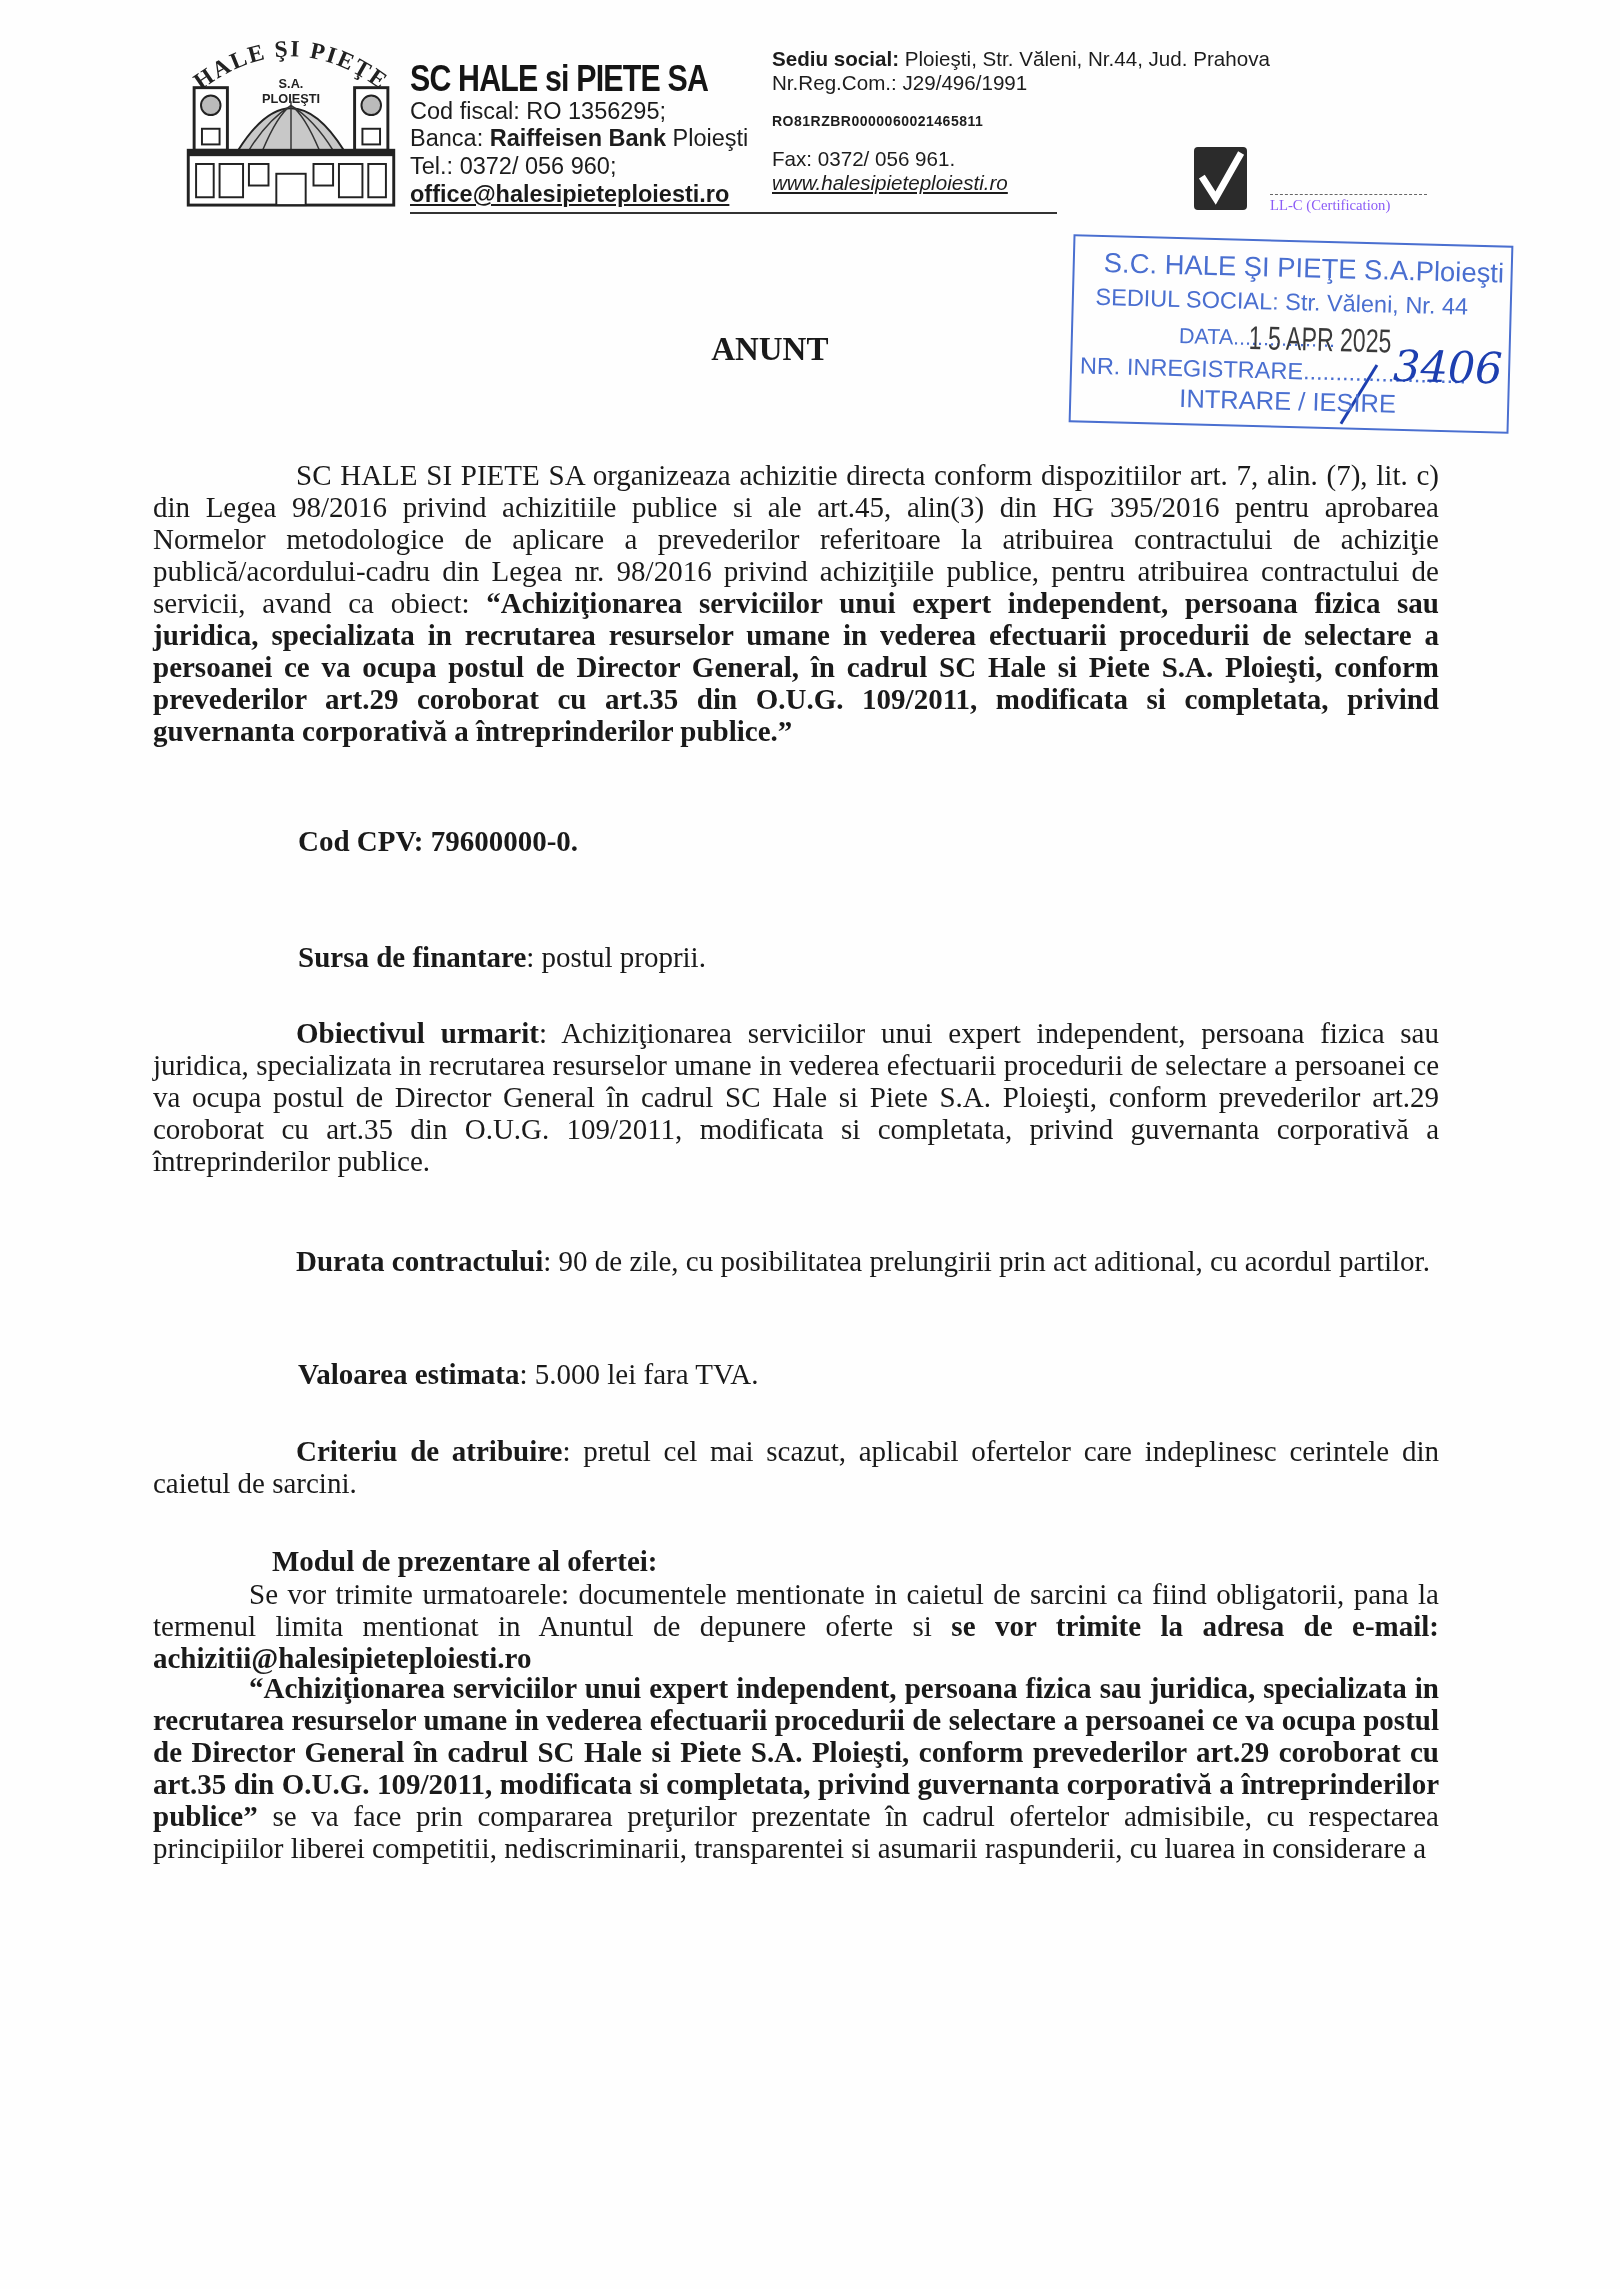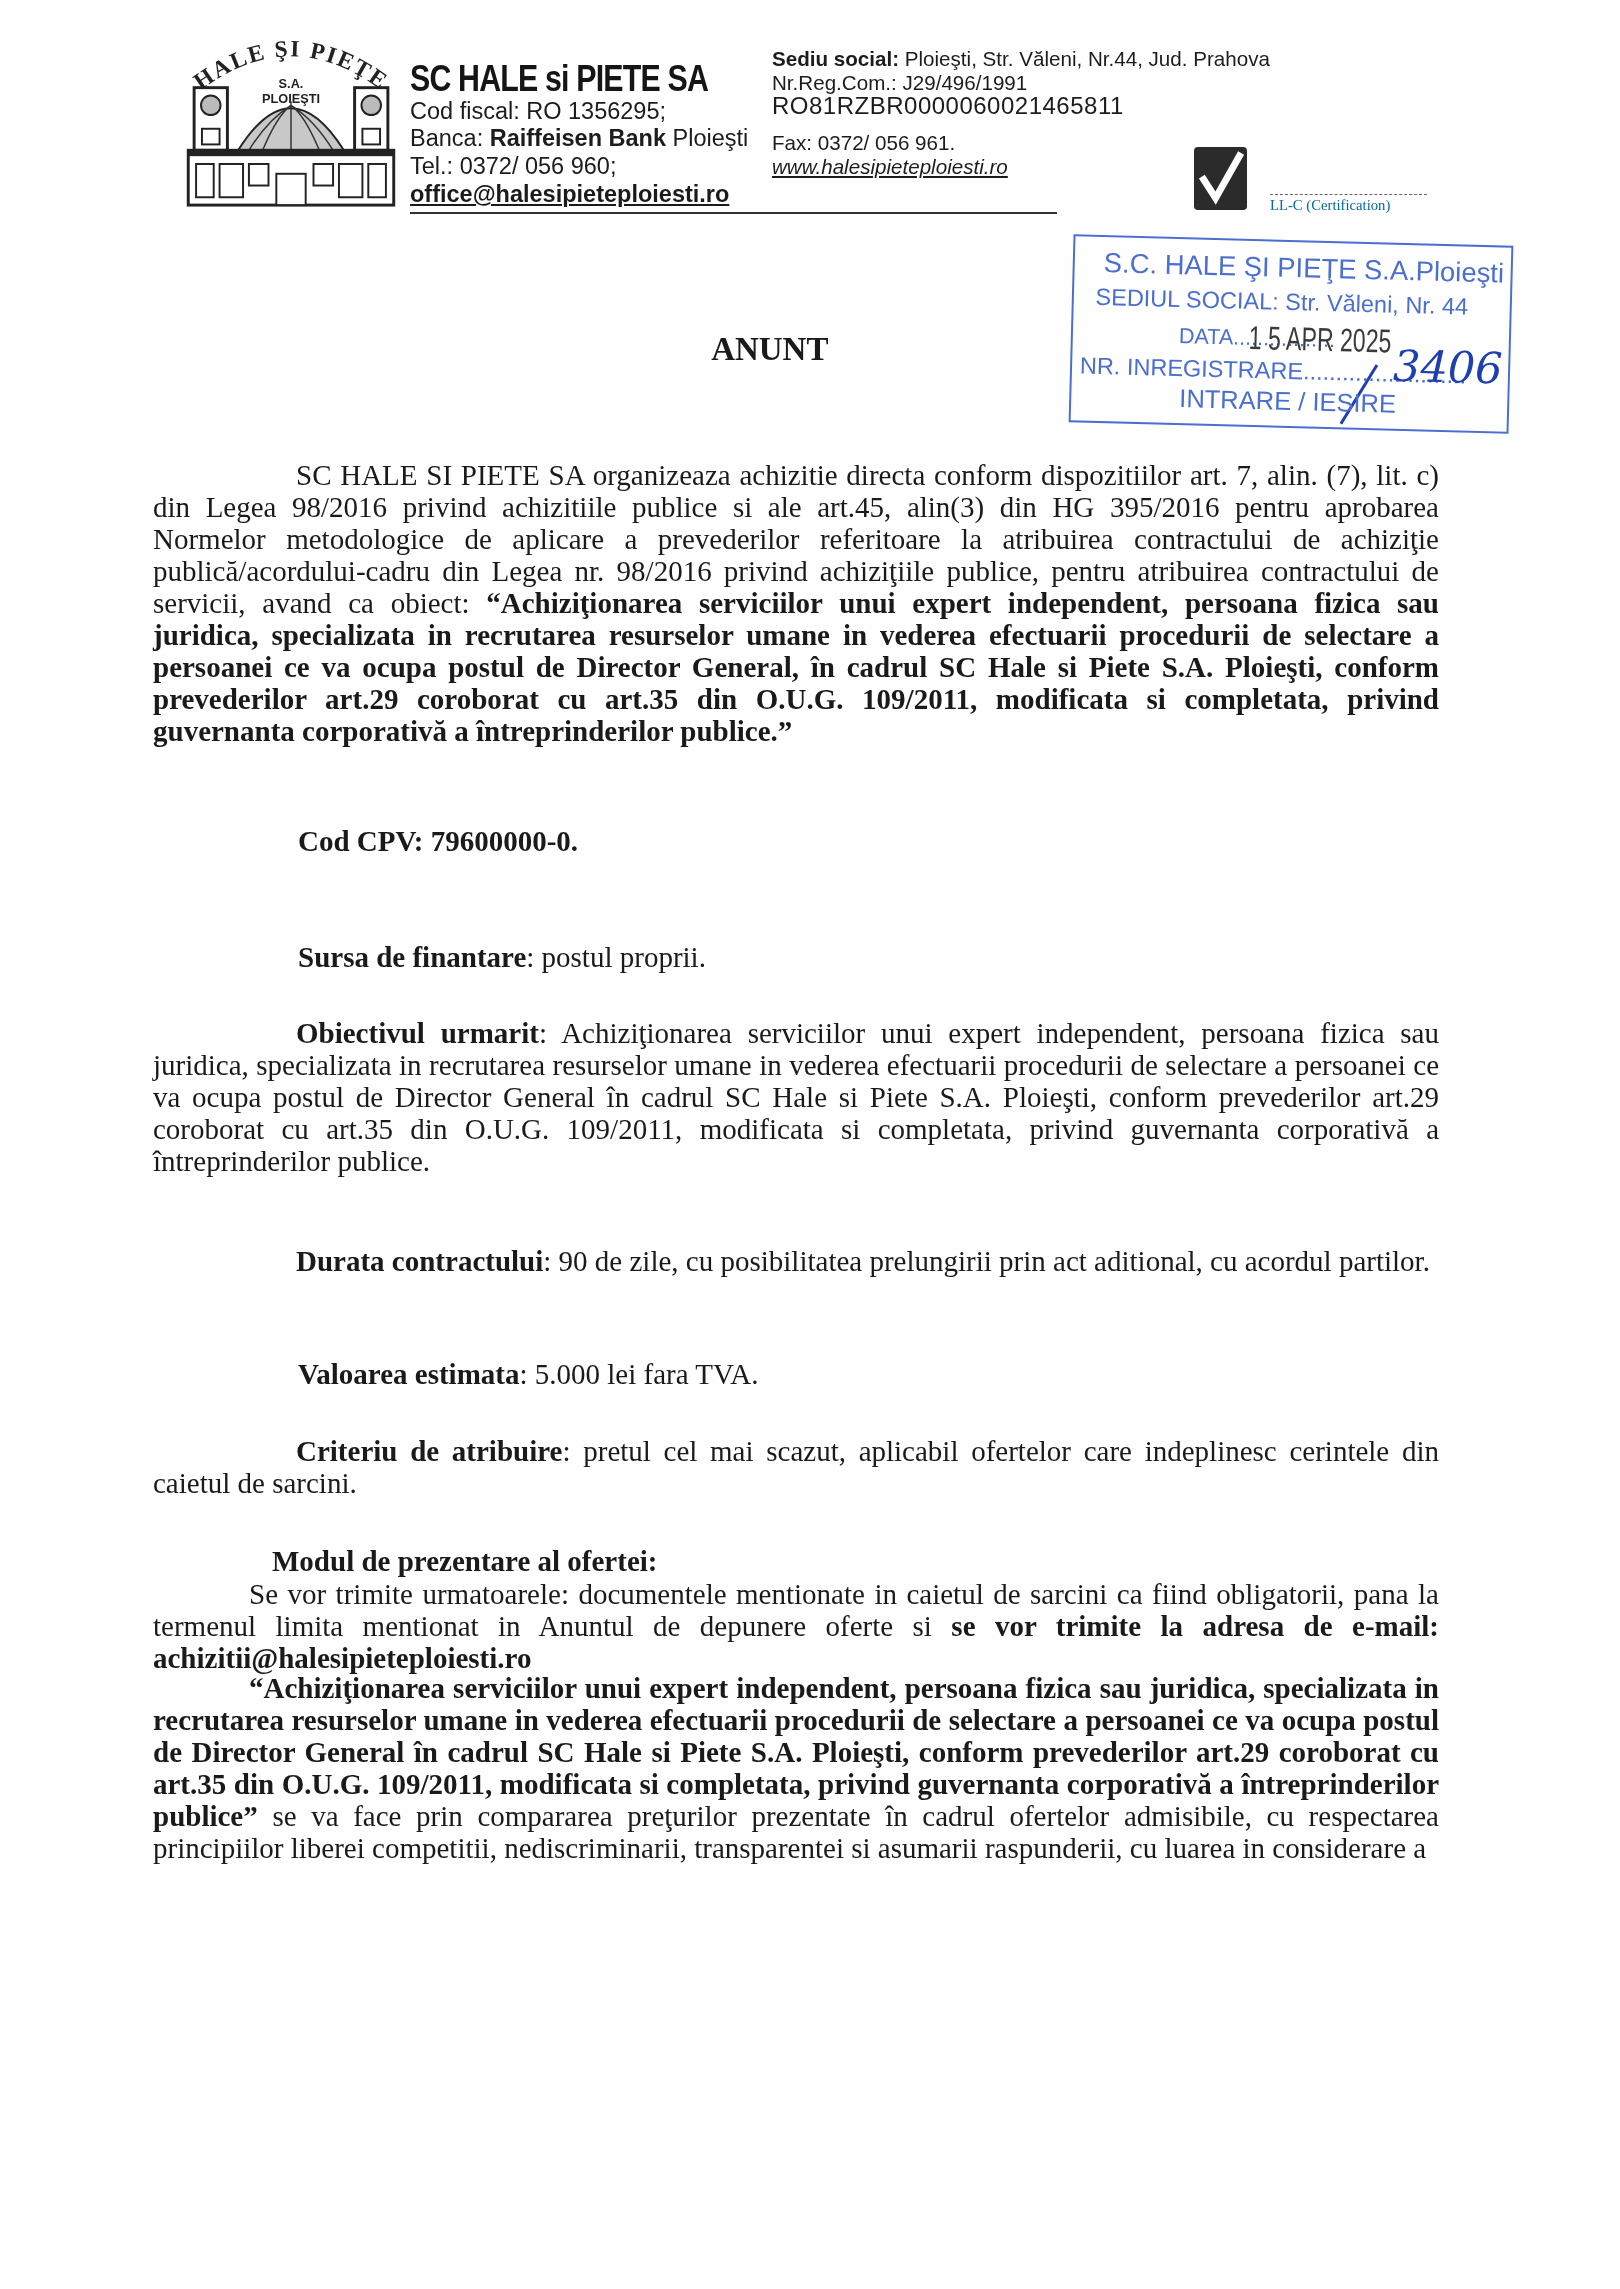--- a/index.html
+++ b/index.html
@@ -9,29 +9,29 @@
   
   .logo { position: absolute; left: 184px; top: 27.4px; width: 214px; height: 182px; }
   .company { position: absolute; left: 410px; top: 59px; font-family: "Liberation Sans", sans-serif; }
   .company .name { font-family: "Liberation Sans", sans-serif; font-weight: bold; font-size: 37px; letter-spacing: -1px; transform: scaleX(0.82); transform-origin: left; white-space: nowrap; line-height: 39px; color: #151515; }
   .company .line { font-size: 23.5px; line-height: 27.4px; white-space: nowrap; color: #1c1c1c; }
   .company .line b { font-weight: bold; }
   .company .email { text-decoration: underline; font-weight: bold; font-size: 23.5px; line-height: 29px; }
 
   .contact { position: absolute; left: 772px; top: 47px; font-family: "Liberation Sans", sans-serif; font-size: 20.6px; line-height: 23.5px; color: #1c1c1c; white-space: nowrap; }
   .contact b { font-weight: bold; }
-  .contact .iban { font-weight: normal; font-size: 24px; letter-spacing: 0.5px; }
+  .contact .iban { font-weight: bold; font-size: 14px; letter-spacing: 0.5px; margin-top: 16px; }
   .contact .gap { height: 13.7px; }
   .contact .web { text-decoration: underline; font-style: italic; }
   .rule { position: absolute; left: 410px; top: 212px; width: 647px; border-top: 2px solid #333; }
 
   .iso { position: absolute; left: 1194px; top: 147px; }
   .iso .badge { position: absolute; left: 0; top: 0; width: 53px; height: 63px; background: #2b2b2b; border-radius: 3.9px; }
   .iso .title { position: absolute; left: 76px; top: 4.9px; font-family: "Liberation Sans", sans-serif; font-weight: bold; font-size: 29px; white-space: nowrap; color: #1c1c1c; }
-  .iso .sub { position: absolute; left: 76px; top: 47px; font-family: "Liberation Serif", serif; font-size: 14.7px; white-space: nowrap; color: #0369a1; border-top: 1px dashed #666; padding-top: 2px; width: 157px; }
+  .iso .sub { position: absolute; left: 76px; top: 47px; font-family: "Liberation Serif", serif; font-size: 14.7px; white-space: nowrap; color: #8b5cf6; border-top: 1px dashed #666; padding-top: 2px; width: 157px; }
 
   
   .stamp { position: absolute; left: 1071px; top: 240px; width: 436px; height: 184px; border: 2px solid #4a6fd0; transform: rotate(1.5deg); color: #4a6fd0; font-family: "Liberation Sans", sans-serif; }
   .stamp .l1 { position: absolute; left: 29px; top: 9.8px; font-size: 27.4px; white-space: nowrap; }
   .stamp .l2 { position: absolute; left: 21.6px; top: 47px; font-size: 23.5px; white-space: nowrap; }
   .stamp .l3 { position: absolute; left: 106px; top: 84px; font-size: 21.6px; white-space: nowrap; }
   .stamp .date { position: absolute; left: 176px; top: 78px; font-size: 33px; color: #3a3a3a; white-space: nowrap; transform: scaleX(0.7); transform-origin: left; }
   .stamp .l4 { position: absolute; left: 7.8px; top: 116px; font-size: 23.5px; white-space: nowrap; }
   .stamp .regno { position: absolute; left: 321px; top: 96px; font-family: "DejaVu Serif", serif; font-style: italic; font-size: 43px; color: #1d3fb0; white-space: nowrap; }
   .stamp .l5 { position: absolute; left: 108px; top: 145px; font-size: 25.5px; white-space: nowrap; }

